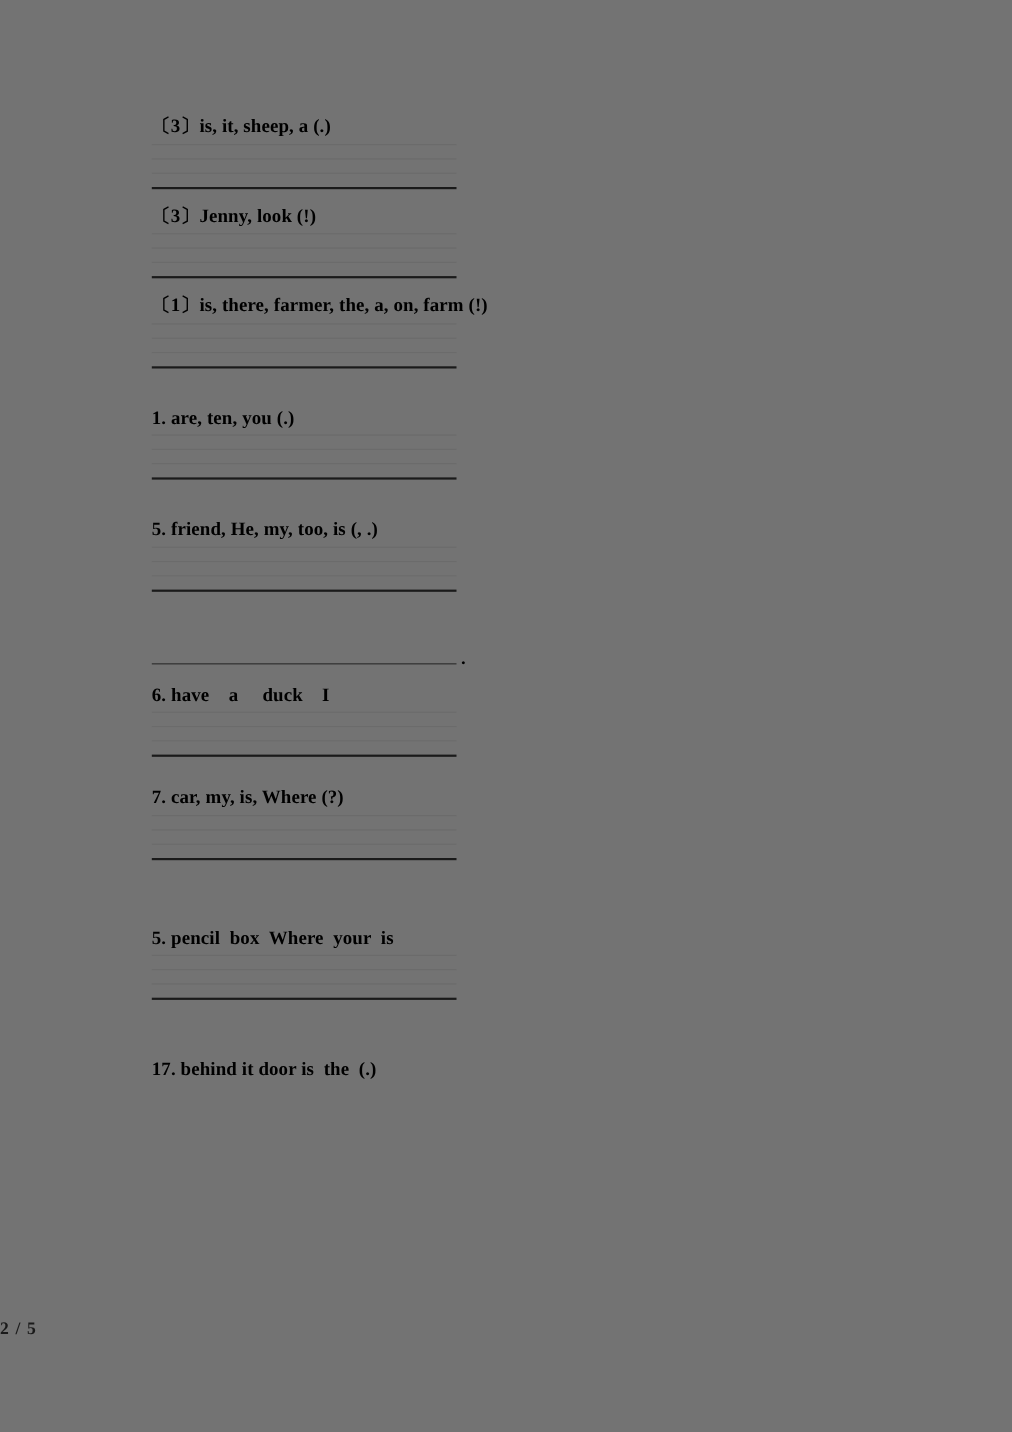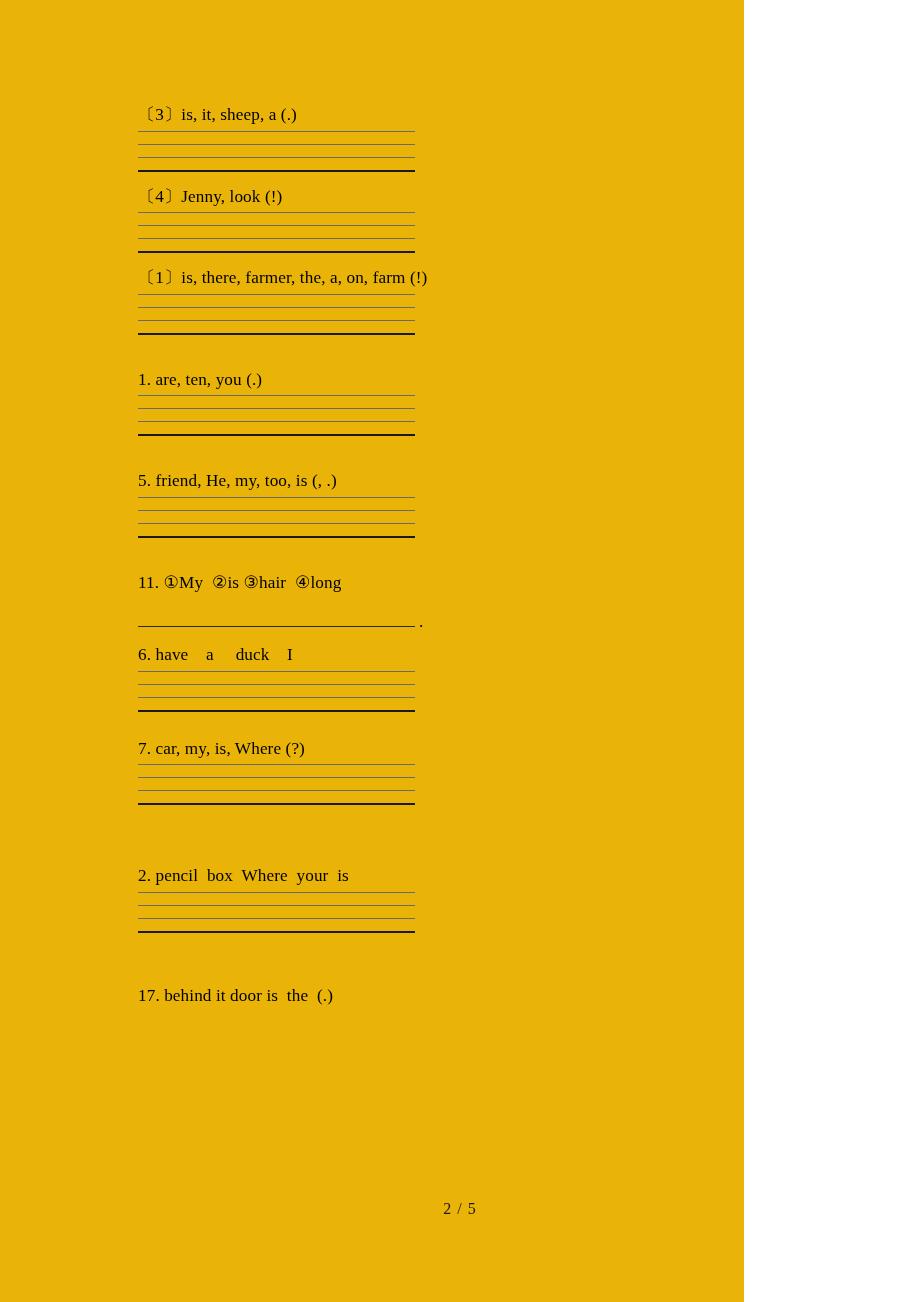--- a/index.html
+++ b/index.html
@@ -11,23 +11,24 @@
     width: 920px;
     height: 1302px;
     position: relative;
     font-family: "Liberation Serif", "DejaVu Serif", serif;
     color: #000000;
     overflow: hidden;
   }
 
   #page {
     position: relative;
-    width: 744px;
+    width: 920px;
     height: 1302px;
-    background: #eab308;
+    background: #737373;
+    font-weight: bold;
   }
 
   
   .content {
     position: absolute;
     left: 138px;
     top: 104px;
     width: 700px;
   }
 
@@ -99,21 +100,21 @@
   .gap-sm { height: 14px; }
   .gap-md { height: 26px; }
   .gap-lg { height: 34px; }
 
   
   .footer {
     position: absolute;
     left: 0;
     top: 1200px;
     width: 920px;
-    text-align: center;
+    text-align: left;
     font-size: 16px;
     font-family: "Liberation Serif", "DejaVu Serif", serif;
     color: #1a1a1a;
     letter-spacing: 1px;
   }
 </style>
 </head>
 <body>
 
 <div id="page">
@@ -126,21 +127,21 @@
         <div class="ln thin"></div>
         <div class="ln thin"></div>
         <div class="ln thin"></div>
         <div class="ln thick"></div>
       </div>
     </div>
 
     <div class="gap-sm"></div>
 
     <div class="qblock">
-      <p class="qtext">〔4〕Jenny, look (!)</p>
+      <p class="qtext">〔3〕Jenny, look (!)</p>
       <div class="rules">
         <div class="ln thin"></div>
         <div class="ln thin"></div>
         <div class="ln thin"></div>
         <div class="ln thick"></div>
       </div>
     </div>
 
     <div class="gap-sm"></div>
 
@@ -174,21 +175,20 @@
         <div class="ln thin"></div>
         <div class="ln thin"></div>
         <div class="ln thin"></div>
         <div class="ln thick"></div>
       </div>
     </div>
 
     <div class="gap-lg"></div>
 
     <div class="qblock">
-      <p class="qtext">11. ①My  ②is ③hair  ④long</p>
       <div class="singleline">
         <div class="ul"></div>
         <span class="dot">.</span>
       </div>
     </div>
 
     <div class="gap-sm"></div>
 
     <div class="qblock">
       <p class="qtext">6. have    a     duck    I</p>
@@ -211,21 +211,21 @@
         <div class="ln thick"></div>
       </div>
     </div>
 
     <div class="gap-md"></div>
 
 
     <div class="gap-lg"></div>
 
     <div class="qblock">
-      <p class="qtext">2. pencil  box  Where  your  is</p>
+      <p class="qtext">5. pencil  box  Where  your  is</p>
       <div class="rules">
         <div class="ln thin"></div>
         <div class="ln thin"></div>
         <div class="ln thin"></div>
         <div class="ln thick"></div>
       </div>
     </div>
 
     <div class="gap-md"></div>
 

